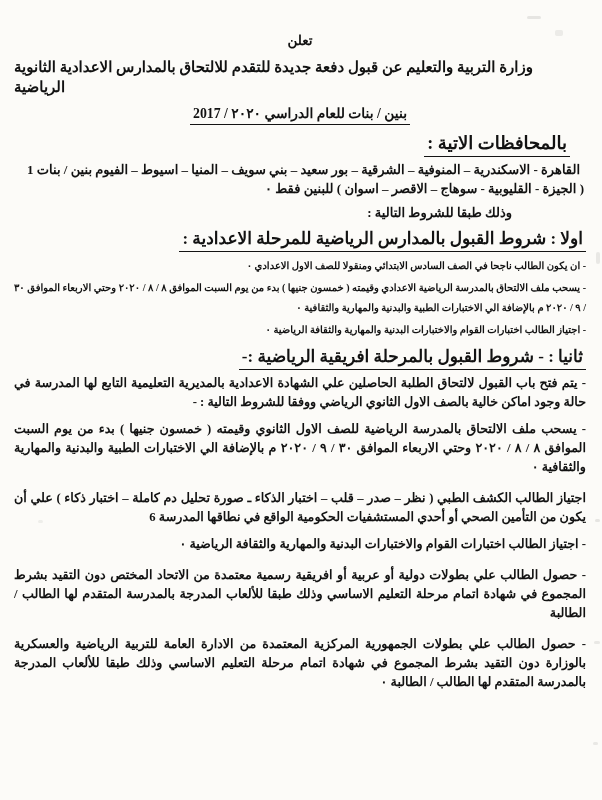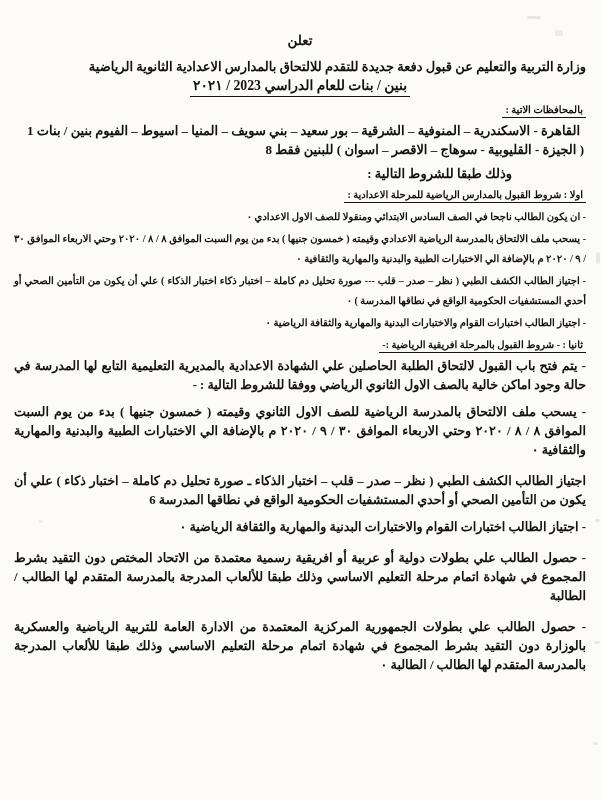--- a/index.html
+++ b/index.html
@@ -11,31 +11,31 @@
     box-sizing:border-box;
     padding:18px 16px 10px 14px;
     direction:rtl;
     font-family:Liberation Serif, serif;
     font-weight:700;
     color:#121212;
     overflow:hidden;
   }
   
   .announce{text-align:center;font-size:13.5px;margin:14px 0 8px;}
-  .title{text-align:right;font-size:13px;line-height:20px;margin:0 0 0;}
+  .title{text-align:left;font-size:15px;line-height:20px;margin:0 0 8px;}
   .subtitle{text-align:center;font-size:13.8px;margin:0 0 7px;}
   .u{display:inline-block;border-bottom:1.6px solid #141414;padding:0 3px 2px;}
   
-  .gov-h{font-size:10px;margin:0 0 4px;}
+  .gov-h{font-size:18px;margin:0 16px 4px;}
   .gov p{margin:0 0 1px 0;font-size:13px;line-height:17.5px;text-align:right;}
   .gov .l1{padding-right:6px;}
   .gov .l2{padding-right:2px;}
   .gov .note{padding-right:0;margin-right:74px;margin-top:7px;}
   
-  .sec-h{font-size:10px;margin:6px 0 4px;}
+  .sec-h{font-size:17px;margin:6px 0 4px;}
   .sec1 p{
     margin:0 0 2px;
     font-size:10px;line-height:20px;
     text-align:justify;text-align-last:right;
   }
   .sec2 p{
     margin:0 0 8px;
     font-size:12.7px;line-height:19px;
     text-align:justify;text-align-last:right;
   }
@@ -59,35 +59,34 @@
   <span class="speck sp2"></span>
   <span class="speck sp3"></span>
   <span class="speck sp4"></span>
   <span class="speck sp5"></span>
   <span class="speck sp6"></span>
   <span class="speck sp7"></span>
 
   <header>
     <div class="announce">تعلن</div>
     <div class="title">وزارة التربية والتعليم عن قبول دفعة جديدة للتقدم للالتحاق بالمدارس الاعدادية الثانوية الرياضية</div>
-    <div class="subtitle"><span class="u">بنين / بنات للعام الدراسي 2023 / ٢٠٢١</span></div>
+    <div class="subtitle"><span class="u">بنين / بنات للعام الدراسي ٢٠٢٠ / 2017</span></div>
   </header>
 
   <div class="gov">
     <div class="gov-h"><span class="u">بالمحافظات الاتية :</span></div>
     <p class="l1">القاهرة -  الاسكندرية – المنوفية – الشرقية –  بور سعيد –  بني سويف – المنيا –  اسيوط – الفيوم بنين / بنات 1</p>
-    <p class="l2">(  الجيزة - القليوبية -  سوهاج – الاقصر – اسوان )  للبنين فقط 8</p>
+    <p class="l2">(  الجيزة - القليوبية -  سوهاج – الاقصر – اسوان )  للبنين فقط ٠</p>
     <p class="note">وذلك طبقا للشروط التالية :</p>
   </div>
 
   <section class="sec1">
     <div class="sec-h"><span class="u">اولا  : شروط القبول بالمدارس الرياضية للمرحلة الاعدادية :</span></div>
     <p>- ان يكون الطالب ناجحا في الصف السادس الابتدائي ومنقولا للصف الاول الاعدادي ٠</p>
     <p>- يسحب ملف الالتحاق بالمدرسة الرياضية الاعدادي وقيمته ( خمسون جنيها )  بدء من يوم السبت الموافق ٨ / ٨ / ٢٠٢٠ وحتي الاربعاء الموافق ٣٠ / ٩ / ٢٠٢٠ م بالإضافة الي الاختبارات الطبية والبدنية والمهارية والثقافية ٠</p>
-    <p>- اجتياز الطالب الكشف الطبي  ( نظر – صدر – قلب  --- صورة تحليل دم كاملة – اختبار ذكاء اختبار الذكاء ) علي أن يكون من التأمين الصحي أو أحدي المستشفيات الحكومية الواقع في نطاقها المدرسة ) ٠</p>
     <p>- اجتياز الطالب اختبارات القوام والاختبارات البدنية والمهارية والثقافة الرياضية    ٠</p>
   </section>
 
   <section class="sec2">
     <div class="sec-h"><span class="u">ثانيا : - شروط القبول بالمرحلة افريقية الرياضية :-</span></div>
     <p>-  يتم فتح باب  القبول لالتحاق الطلبة الحاصلين علي الشهادة الاعدادية بالمديرية التعليمية  التابع لها المدرسة في حالة وجود اماكن خالية بالصف الاول الثانوي الرياضي ووفقا للشروط التالية : -</p>
     <p class="gap">-  يسحب ملف الالتحاق بالمدرسة الرياضية  للصف الاول الثانوي وقيمته ( خمسون جنيها )  بدء من يوم السبت الموافق ٨ / ٨ / ٢٠٢٠ وحتي  الاربعاء الموافق ٣٠ / ٩ / ٢٠٢٠ م بالإضافة الي الاختبارات الطبية والبدنية والمهارية والثقافية ٠</p>
     <p>اجتياز الطالب الكشف الطبي  ( نظر – صدر – قلب – اختبار الذكاء  ـ صورة تحليل دم كاملة – اختبار ذكاء ) علي أن يكون من التأمين الصحي أو أحدي المستشفيات الحكومية الواقع في نطاقها المدرسة  6</p>
     <p class="gap">- اجتياز الطالب اختبارات القوام والاختبارات البدنية والمهارية والثقافة الرياضية    ٠</p>
     <p class="gap">- حصول الطالب علي بطولات دولية أو عربية أو افريقية رسمية معتمدة من الاتحاد المختص دون التقيد بشرط المجموع في شهادة اتمام مرحلة التعليم الاساسي وذلك طبقا للألعاب المدرجة بالمدرسة المتقدم لها الطالب / الطالبة</p>

